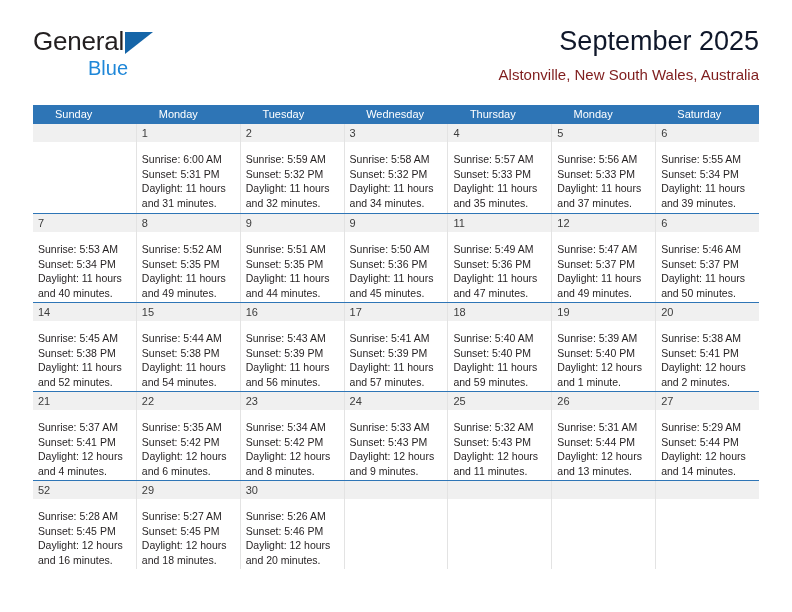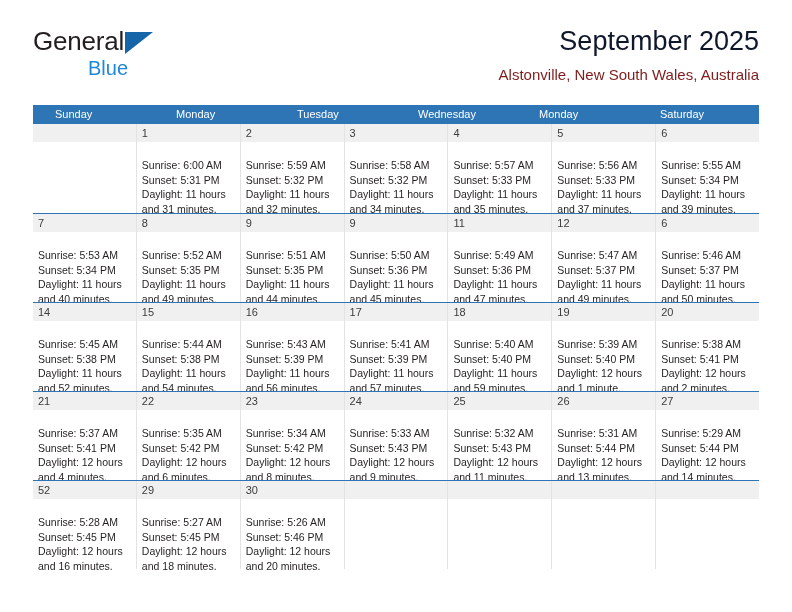--- a/index.html
+++ b/index.html
@@ -140,21 +140,21 @@
     border-right: none;
   }
   .daynum {
     position: relative;
     font-size: 11px;
     line-height: 18px;
     color: #3c3c3c;
     height: 18px;
   }
   .lines {
-    margin-top: 16px;
+    margin-top: 10px;
     font-size: 10.5px;
     line-height: 14.6px;
     color: #231f20;
   }
   .lines div {
     white-space: nowrap;
   }
 </style>
 </head>
 <body>
@@ -175,20 +175,21 @@
     </div>
 
   </div>
 
   <div class="calendar">
     <div class="dow-row">
         <div class="dow">Sunday</div>
         <div class="dow">Monday</div>
         <div class="dow">Tuesday</div>
         <div class="dow">Wednesday</div>
+        <div class="dow">Thursday</div>
         <div class="dow">Monday</div>
         <div class="dow">Saturday</div>
       </div>
     <div id="weeks-container">
         <div class="week">
           <div class="daynum-band"></div>
           <div class="cells">
             <div class="cell empty"></div>
             <div class="cell">
               <div class="daynum">1</div>

